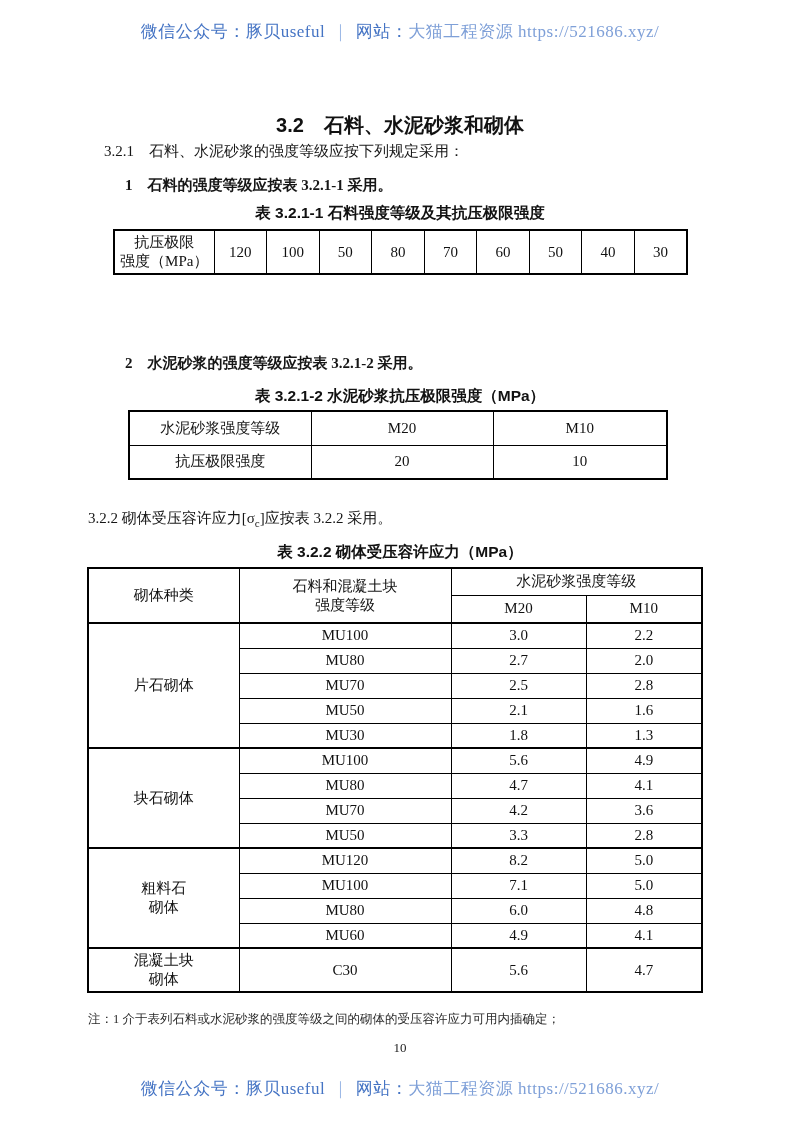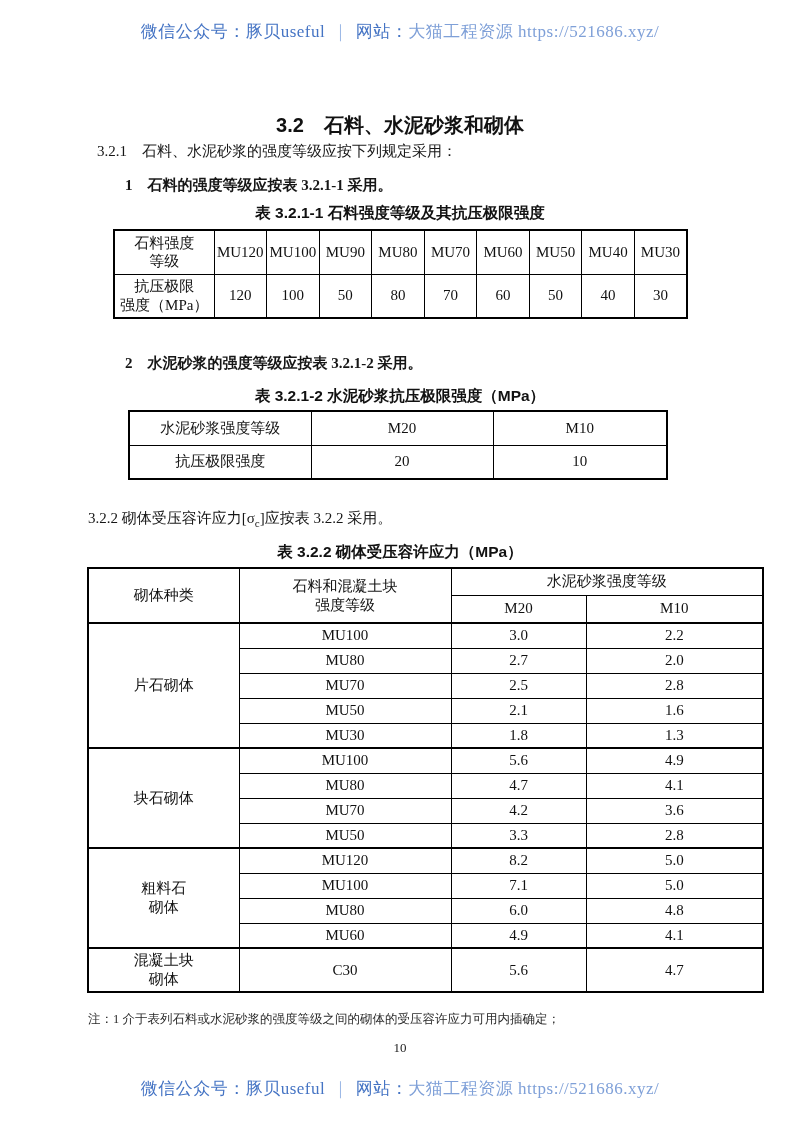--- a/index.html
+++ b/index.html
@@ -13,39 +13,39 @@
 
   
   .banner{font-size:17px;letter-spacing:.5px;font-family:"Liberation Serif","DejaVu Serif",serif;}
   .banner .b-main{color:#4574c4;}
   .banner .b-sep{color:#9db9e6;padding:0 2px;}
   .banner .b-site{color:#7fa0d8;}
 
   
   .doc-title{font-size:20px;font-weight:bold;font-family:"Liberation Sans","DejaVu Sans",sans-serif;color:#111;}
   .para{font-size:15px;color:#161616;}
-  .p321{left:97px;}
+  .p321{left:104px;}
   .item{left:125px;font-weight:bold;}
   .p322{left:88px;}
   .tbl-caption{font-size:15.5px;font-weight:bold;font-family:"Liberation Sans","DejaVu Sans",sans-serif;color:#111;}
 
   
   table.tbl{border-collapse:collapse;table-layout:fixed;border:2px solid #000;}
   table.tbl td{border:1px solid #000;text-align:center;vertical-align:middle;
     font-size:15px;padding:0 2px;line-height:1.25;color:#111;
     font-family:"Liberation Serif","DejaVu Serif",serif;overflow:hidden;}
 
   
   .table1{width:575px;}
   .table1 tr{height:44px;}
   
   .table2{width:540px;}
   .table2 tr{height:34px;}
   
-  .table3{width:677px;}
+  .table3{width:616px;}
   .table3 tr.hdr1{height:27px;}
   .table3 tr.hdr2{height:28px;}
   .table3 tr.drow{height:25px;}
   .table3 tr.last{height:44px;}
   .table3 tr.grp > td{border-top:2px solid #000;}
 
   .note{font-size:12.5px;color:#2a2a2a;}
   .pagenum{font-size:13px;color:#222;}
   sub{font-size:11px;}
 </style>
@@ -73,35 +73,20 @@
       <col>
       <col>
       <col>
       <col>
       <col>
       <col>
       <col>
       <col>
   </colgroup>
   <tbody>
-      <tr>
-    <td>
-      <span>石料强度</span><br>
-      <span>等级</span>
-    </td>
-    <td>MU120</td>
-    <td>MU100</td>
-    <td>MU90</td>
-    <td>MU80</td>
-    <td>MU70</td>
-    <td>MU60</td>
-    <td>MU50</td>
-    <td>MU40</td>
-    <td>MU30</td>
-  </tr>
   <tr>
     <td>
       <span>抗压极限</span><br>
       <span>强度（MPa）</span>
     </td>
     <td>120</td>
     <td>100</td>
     <td>50</td>
     <td>80</td>
     <td>70</td>

